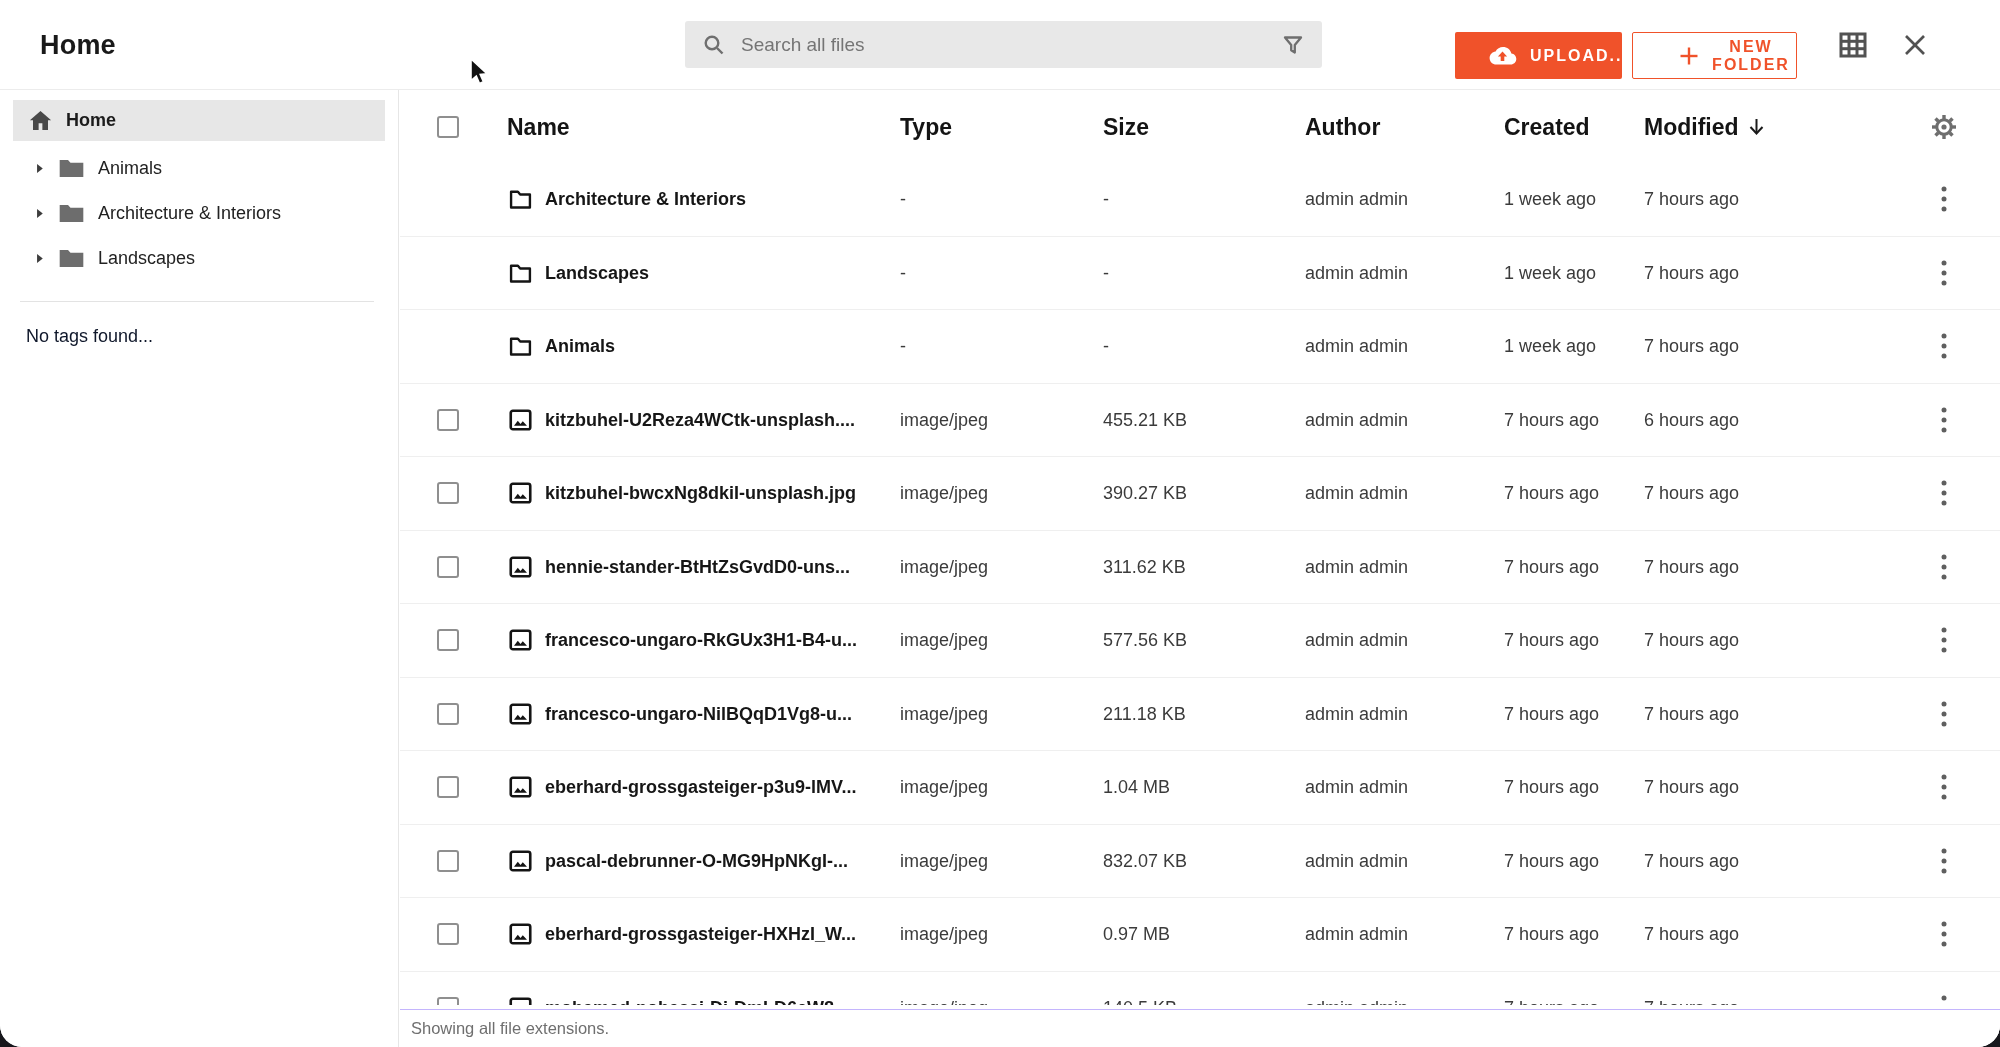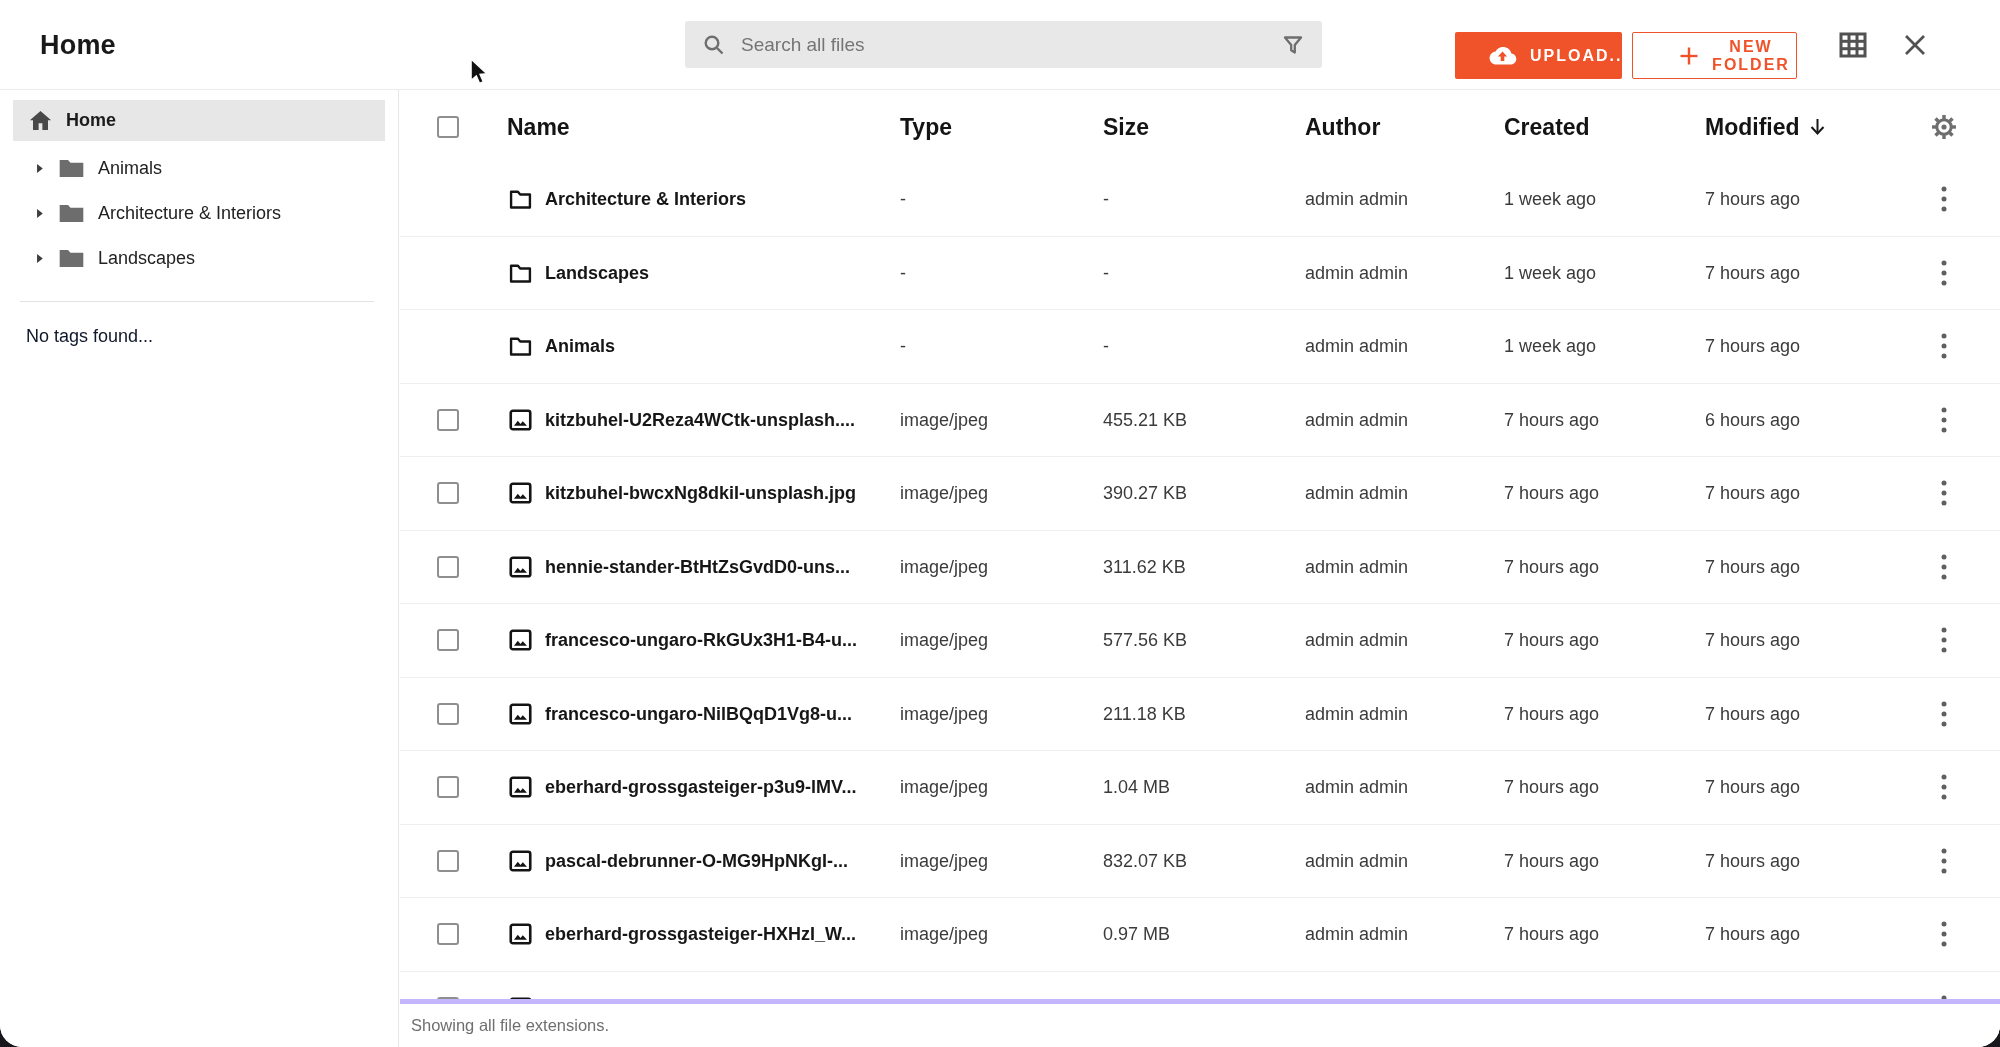--- a/index.html
+++ b/index.html
@@ -41,32 +41,32 @@
   .thead{position:relative;height:73px;border-bottom:1px solid #e0e0e0;}
   .cell{position:absolute;top:50%;transform:translateY(-50%);white-space:nowrap;}
   .hdr{font-size:23px;font-weight:700;color:#141414;}
   .c-cb{left:37px;}
   .c-ico{left:107px;display:flex;}
   .c-name{left:145px;max-width:340px;overflow:hidden;}
   .c-type{left:500px;}
   .c-size{left:703px;}
   .c-author{left:905px;}
   .c-created{left:1104px;}
-  .c-modified{left:1305px;display:flex;align-items:center;gap:9px;}
+  .c-modified{left:1244px;display:flex;align-items:center;gap:9px;}
   .c-actions{left:1524px;width:40px;display:flex;justify-content:center;}
   .hdr.c-name{left:107px;}
   .checkbox{width:22px;height:22px;border:2px solid #8f8f8f;border-radius:3px;background:#fff;box-sizing:border-box;display:block;cursor:pointer;}
   .tbody{position:absolute;top:73px;left:0;right:0;bottom:42px;overflow:hidden;}
   .row{position:relative;height:72.5px;border-bottom:1px solid #efefef;background:#fff;}
   .row .c-name{font-size:18px;font-weight:600;color:#161616;}
   .row .txt{font-size:18px;color:#3b3b3b;}
   .row:not(.folder) .icon-folder{display:none;}
   .kebab-btn{width:34px;height:40px;display:flex;align-items:center;justify-content:center;cursor:pointer;background:none;border:none;}
 
-  .tfoot{position:absolute;left:0;right:0;bottom:0;height:48px;background:#fff;border-top:5px solid #c4b5fd;display:flex;align-items:center;padding-left:11px;box-sizing:border-box;z-index:3;}
+  .tfoot{position:absolute;left:0;right:0;bottom:0;height:38px;background:#fff;border-top:1px solid #c4b5fd;display:flex;align-items:center;padding-left:11px;box-sizing:border-box;z-index:3;}
   .tfoot span{font-size:16.5px;color:#6f6f6f;}
 
   .cursor{position:absolute;left:467px;top:58px;z-index:50;pointer-events:none;}
   svg{display:block;}
 </style>
 </head>
 <body>
 
 <div class="modal">
 

